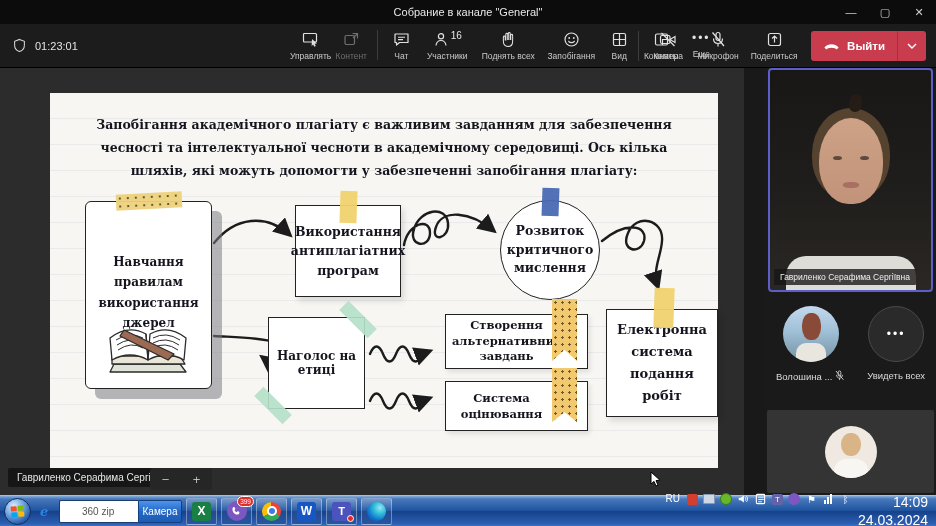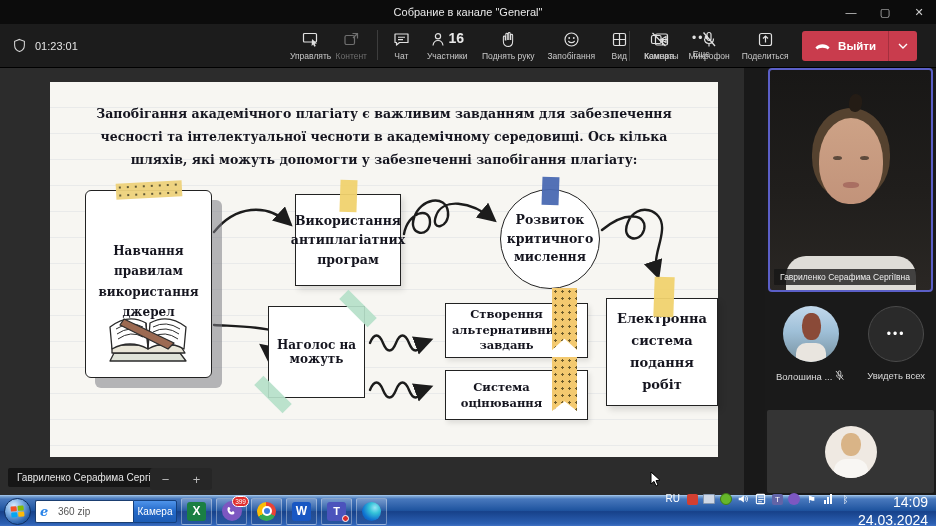--- a/index.html
+++ b/index.html
@@ -17,33 +17,33 @@
   .toolbar { position:absolute; top:24px; left:0; right:0; height:44px; background:#1c1c1c; border-bottom:1px solid #000; }
   .tb-left { position:absolute; left:12px; top:0; height:44px; display:flex; align-items:center; gap:8px; color:#e4e4e4; font-size:11px; }
   .tb-mid { position:absolute; left:290px; top:2px; display:flex; align-items:flex-start; }
   .tb-right { position:absolute; right:8px; top:2px; display:flex; align-items:center; }
   .tb-btn { display:flex; flex-direction:column; align-items:center; gap:3px; padding-top:5px; color:#c9c9c9; font-size:8.5px; min-width:40px; }
   .tb-btn svg { display:block; }
   .tb-btn.dim { color:#6f6f6f; }
   .tb-btn.dim svg * { stroke:#6f6f6f !important; }
   .tb-div { width:1px; height:30px; background:#3d3d3d; margin:4px 6px 0 6px; }
   .ppl-wrap { display:flex; align-items:flex-start; gap:2px; }
-  .ppl-count { color:#e8e8e8; font-size:14px; font-weight:bold; margin-top:-1px; }
-  .leave-btn { display:flex; align-items:center; height:30px; margin:5px 11px 0 8px; background:#c93c4d; border-radius:3px; color:#fff; }
+  .ppl-count { color:#e8e8e8; font-size:10px; font-weight:normal; margin-top:-1px; }
+  .leave-btn { display:flex; align-items:center; height:30px; margin:5px 2px 0 8px; background:#c93c4d; border-radius:3px; color:#fff; }
   .leave-main { display:flex; align-items:center; gap:7px; padding:0 12px; font-size:11.5px; font-weight:bold; }
   .leave-sep { width:1px; height:30px; background:#a42f3e; }
   .leave-chev { padding:0 9px; display:flex; align-items:center; }
 
   
   .main { position:absolute; top:68px; left:0; width:936px; height:427px; }
   .stage { position:absolute; left:0; top:0; width:765px; height:427px; background:#2c2c2c; }
   .stage-gap { position:absolute; left:744px; top:0; width:21px; height:427px; background:#191919; }
 
   
-  .slide { position:absolute; left:50px; top:14px; width:668px; height:375px; background:#f7f6f2;
+  .slide { position:absolute; left:50px; top:25px; width:668px; height:375px; background:#f7f6f2;
     background-image:repeating-linear-gradient(180deg, transparent 0 25px, rgba(110,130,160,0.10) 25px 26px);
     font-family:"DejaVu Serif","Liberation Serif",serif; color:#15151f; }
   .slide-intro { position:absolute; top:20px; left:28px; right:28px; text-align:center;
     font-size:12.5px; font-weight:bold; line-height:1.85; }
   .node { position:absolute; background:#fff; border:1.6px solid #222; display:flex; align-items:center; justify-content:center;
     text-align:center; font-weight:bold; }
   .node-sources { left:35px; top:108px; width:127px; height:188px; border-radius:6px;
     box-shadow:10px 10px 0 rgba(125,125,133,.55); flex-direction:column; justify-content:flex-start; font-size:12px; line-height:1.7; }
   .node-sources .txt { margin-top:50px; padding:0 6px; }
   .node-anti { left:245px; top:112px; width:106px; height:92px; font-size:12.5px; line-height:1.55; box-shadow:3px 4px 6px rgba(0,0,0,.12); }
@@ -111,22 +111,22 @@
   .taskbar { position:absolute; left:0; top:495px; width:936px; height:31px;
     background:linear-gradient(180deg,#85add9 0%,#4878bd 10%,#1f549f 48%,#17418a 52%,#2b5fb2 92%,#3e70c4 100%);
     border-top:1px solid #9cc0e8; display:flex; align-items:center; padding:0 4px; gap:4px; }
   .start-orb { width:27px; height:27px; border-radius:50%; flex:none;
     background:radial-gradient(circle at 35% 28%, #d9ecff 0%, #7fb0e4 35%, #2a62ae 72%, #153f7e 100%);
     border:1px solid #0e2f62; display:flex; align-items:center; justify-content:center; }
   .flag { width:13px; height:11px; display:grid; grid-template-columns:1fr 1fr; grid-template-rows:1fr 1fr; gap:1px; transform:rotate(-6deg); }
   .flag i { border-radius:1px; }
   .flag .f1{background:#f35325;} .flag .f2{background:#81bc06;} .flag .f3{background:#05a6f0;} .flag .f4{background:#ffba08;}
   .search-box { display:flex; height:23px; flex:none; }
-  .search-input { width:98px; height:23px; background:#fff; border:1px solid #1b3e70; border-right:none; border-radius:2px 0 0 2px;
-    font-size:10px; color:#555; padding:0 4px 0 22px; font-family:"Liberation Sans",sans-serif; }
+  .search-input { width:79px; height:23px; background:#fff; border:1px solid #1b3e70; border-right:none; border-radius:2px 0 0 2px;
+    font-size:10px; color:#555; padding:0 4px 0 22px; font-family:"Liberation Sans",sans-serif;margin-left:24px; }
   .ie-e { position:absolute; left:5px; top:4px; color:#2a84e8; font-weight:bold; font-style:italic; font-size:13px; font-family:"DejaVu Serif",serif; }
   .search-wrap { position:relative; }
   .find-btn { width:44px; height:23px; background:linear-gradient(#4f94ea,#2268c8 50%,#1d5cb4); color:#fff; font-size:10px;
     border:1px solid #14407e; border-radius:0 2px 2px 0; display:flex; align-items:center; justify-content:center; }
   .tb-app { width:31px; height:27px; flex:none; display:flex; align-items:center; justify-content:center; position:relative;
     border:1px solid rgba(255,255,255,.35); border-radius:2px;
     background:linear-gradient(rgba(255,255,255,.25), rgba(255,255,255,.06) 45%, rgba(0,0,0,.10)); }
   .app-sq { width:19px; height:19px; border-radius:3px; color:#fff; font-weight:bold; font-size:12px;
     display:flex; align-items:center; justify-content:center; }
   .excel { background:#1a7f43; } .word { background:#1857c3; } .teams-ic { background:#4b53bc; font-size:11px; }
@@ -217,21 +217,21 @@
           <span class="ppl-count">16</span>
         </span>
         <span>Участники</span>
       </div>
       <div class="tb-btn" style="min-width:64px">
         <span>
           <svg width="16" height="17" viewBox="0 0 16 18">
               <path d="M8.5 16.5c-3.4 0-5.4-2.1-5.4-5.4V6.4c0-.6.45-1 1-1s1 .4 1 1v3.1h.6V3.4c0-.6.45-1 1-1s1 .4 1 1v5.6h.6V2.6c0-.6.45-1 1-1s1 .4 1 1V9h.6V4.4c0-.6.45-1 1-1s1 .4 1 1v6.7c0 3.3-2 5.4-5 5.4z" fill="none" stroke="#e0e0e0" stroke-width="1.1"></path>
             </svg>
         </span>
-        <span>Поднять руку</span>
+        <span>Поднять всех</span>
       </div>
       <div class="tb-btn" style="min-width:62px">
         <span>
           <svg width="17" height="17" viewBox="0 0 17 17">
               <circle cx="8.5" cy="8.5" r="6.5" fill="none" stroke="#e0e0e0" stroke-width="1.2"></circle>
               <circle cx="6.2" cy="7" r=".9" fill="#e0e0e0"></circle>
               <circle cx="10.8" cy="7" r=".9" fill="#e0e0e0"></circle>
               <path d="M5.6 10.3c1.4 1.8 4.4 1.8 5.8 0" fill="none" stroke="#e0e0e0" stroke-width="1.1" stroke-linecap="round"></path>
             </svg>
         </span>
@@ -356,21 +356,21 @@
         </div>
 
         <div class="node node-circle">
           <div class="tape-v blue"></div>
           <div style="padding:0 8px">Розвиток критичного мислення</div>
         </div>
 
         <div class="node node-ethics">
           <div class="tape-mint tr"></div>
           <div class="tape-mint bl"></div>
-          <div style="padding:0 4px">Наголос на можуть</div>
+          <div style="padding:0 4px">Наголос на етиці</div>
         </div>
 
         <div class="node node-alt">
           <div class="ribbon r1"></div>
           <div style="padding:0 30px 0 10px">Створення альтернативних завдань</div>
         </div>
 
         <div class="node node-assess">
           <div class="ribbon r2"></div>
           <div style="padding:0 30px 0 0">Система оцінювання</div>

